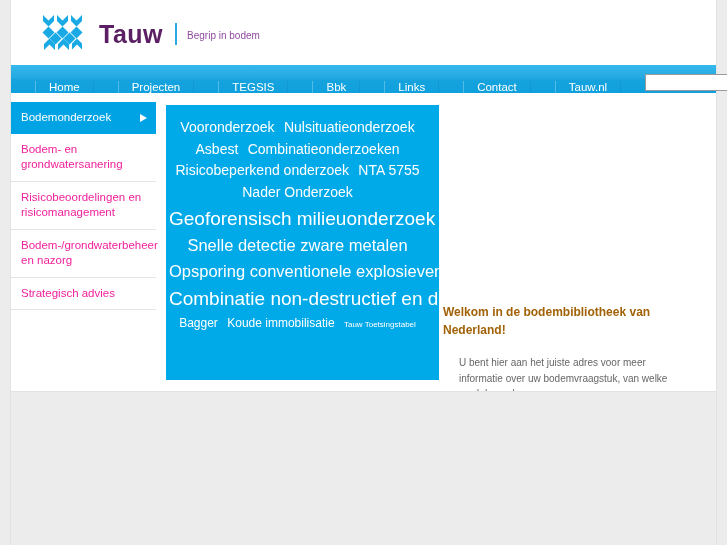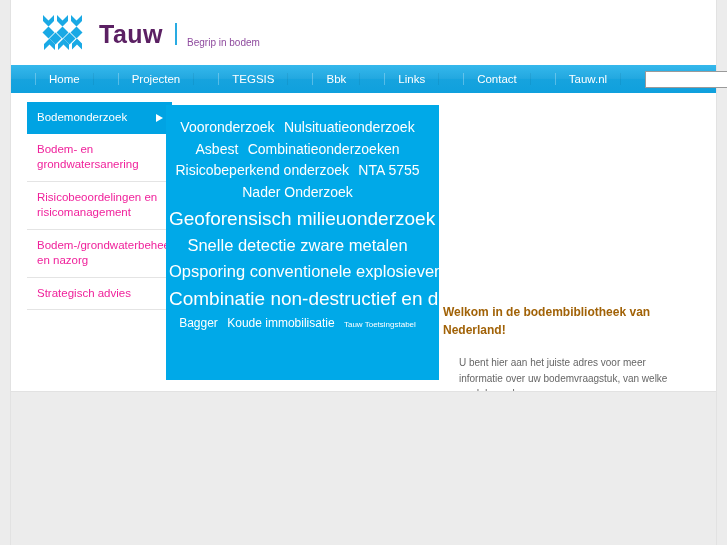--- a/index.html
+++ b/index.html
@@ -73,33 +73,33 @@
     height: 22px;
     background: #29abe2;
     margin: 0 10px 0 12px;
     position: relative;
     top: 1px;
   }
   .logo-tag {
     font-size: 10px;
     color: #8e4a9e;
     position: relative;
-    top: 9px;
+    top: 2px;
   }
 
   
   .navbar {
     position: absolute;
     left: 11px;
     top: 65px;
     width: 705px;
     height: 28px;
     background: linear-gradient(to bottom, #35b8ec 0%, #23a8e0 48%, #16a3de 50%, #0fa0dd 100%);
     display: flex;
-    align-items: center;
+    align-items: flex-end;
     gap: 24px;
   }
   .nav-spacer {
     width: 146px;
   }
   .nav-item {
     display: flex;
     align-items: center;
     padding: 0 13px;
     color: #ffffff;
@@ -147,21 +147,21 @@
     left: 11px;
     top: 93px;
     width: 705px;
     height: 298px;
     background: #ffffff;
   }
 
   
   .sidebar {
     position: absolute;
-    left: 16px;
+    left: 0;
     top: 9px;
     width: 145px;
   }
   .side-item {
     padding: 8px 10px 8px 10px;
     font-size: 11.5px;
     color: #f0219b;
     border-bottom: 1px solid #e4e4e4;
     line-height: 1.35;
     cursor: pointer;

